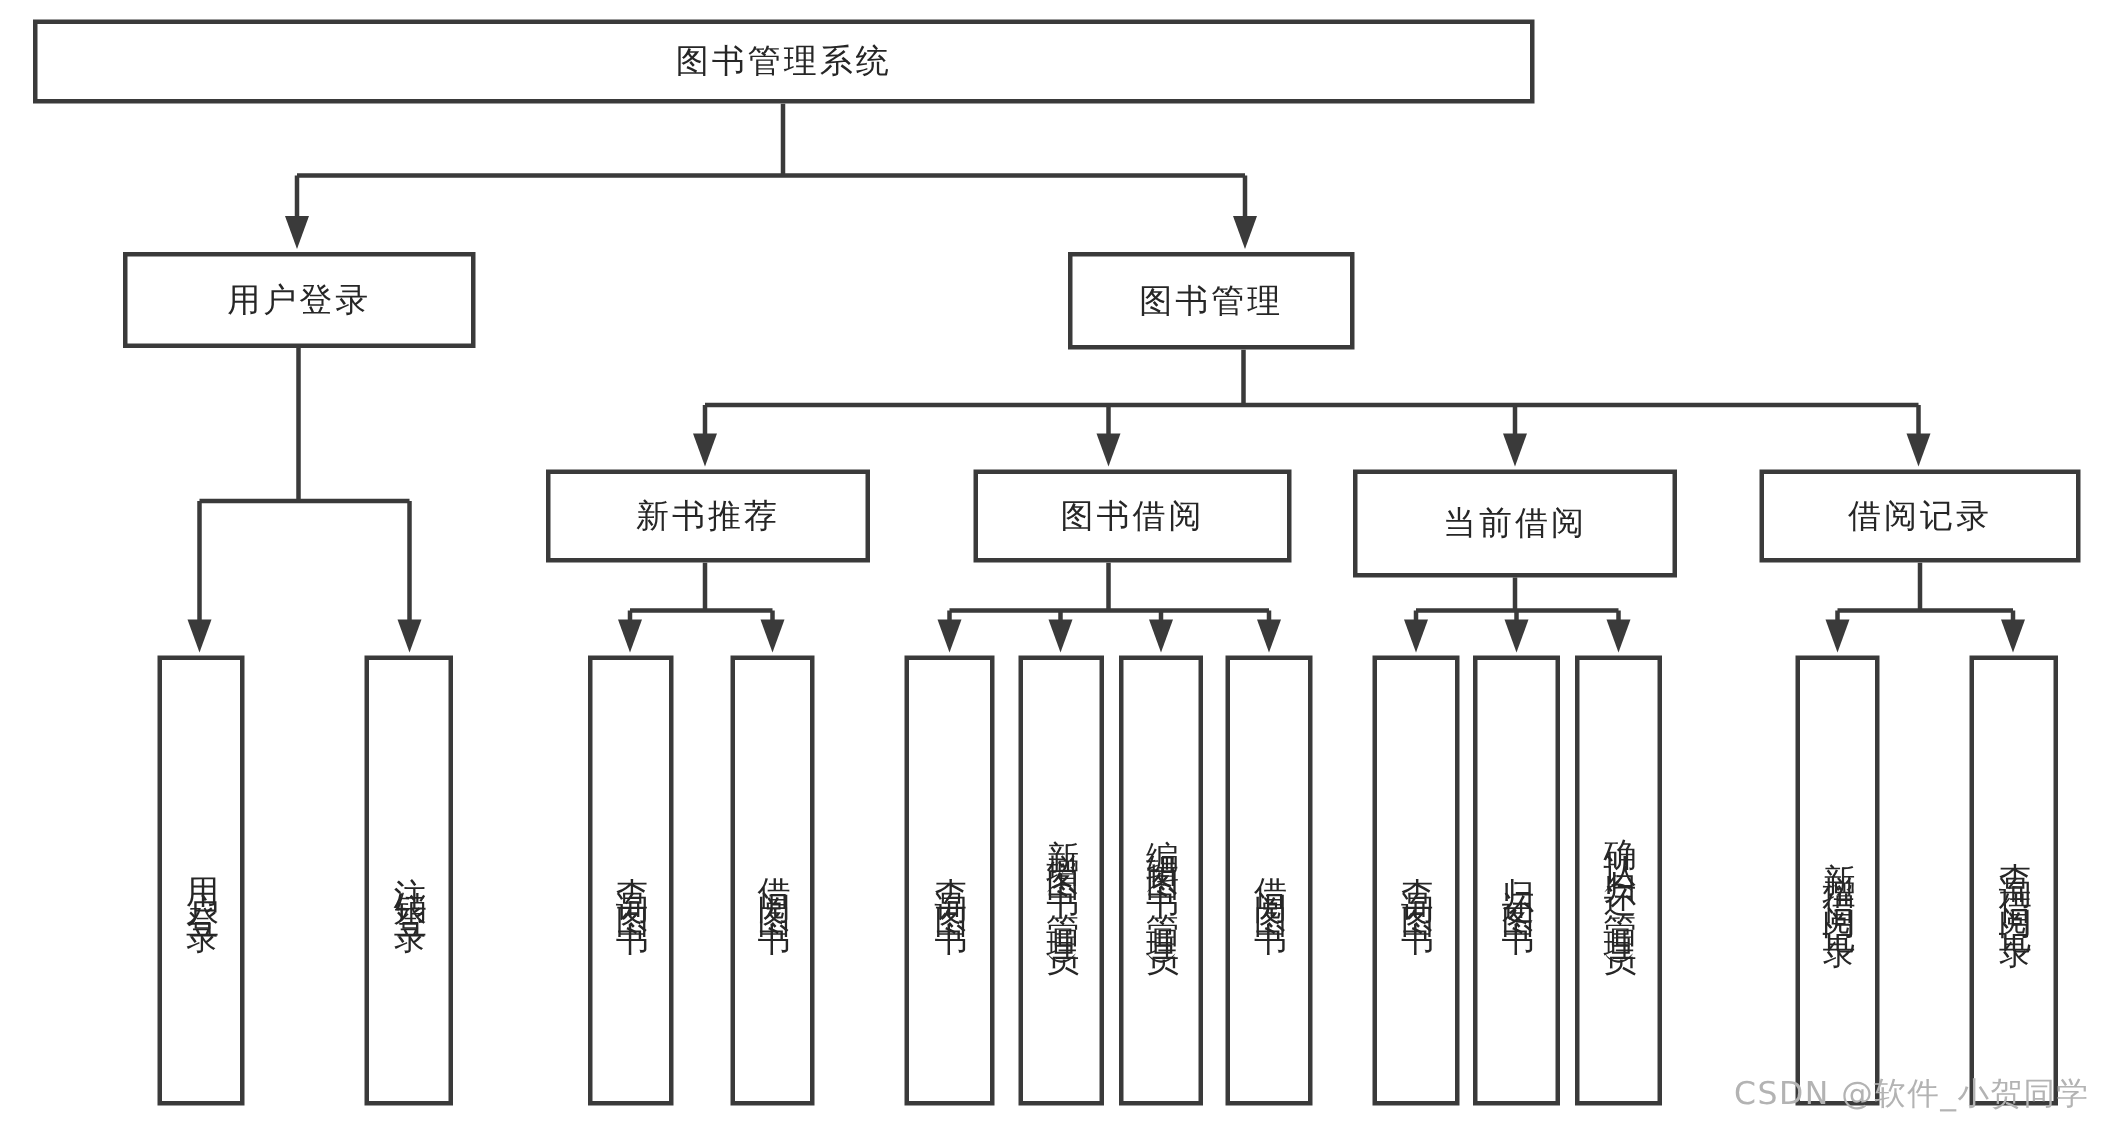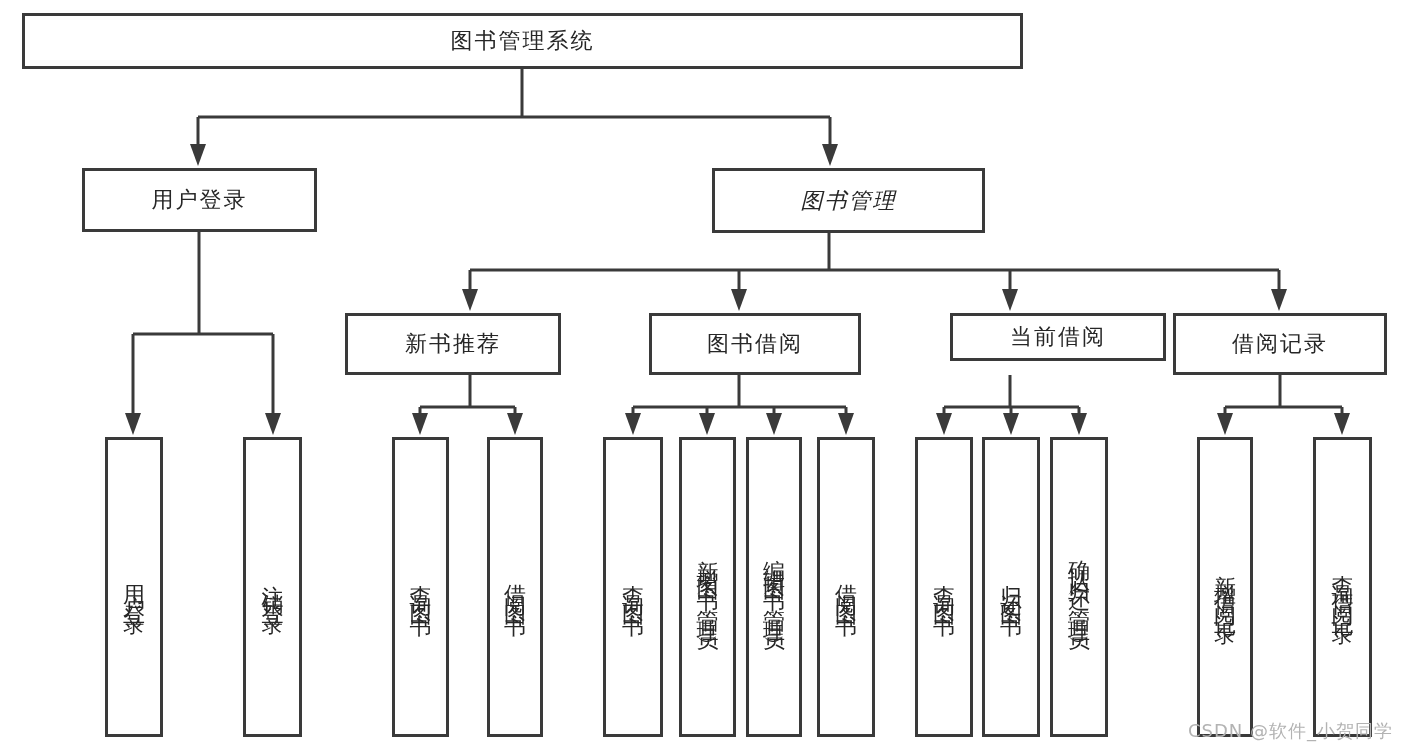--- a/index.html
+++ b/index.html
@@ -56,43 +56,43 @@
     writing-mode: vertical-rl;
     text-orientation: upright;
     font-size: 22px;
     letter-spacing: 10px;
     color: #262626;
     white-space: nowrap;
   }
   
   #node-root          { left: 22px;   top: 13px;  width: 1001px; height: 56px; }
   #node-user-login    { left: 82px;   top: 168px; width: 235px;  height: 64px; }
-  #node-book-mgmt     { left: 712px;  top: 168px; width: 273px;  height: 65px; font-style: italic; }
-  #node-new-book-rec  { left: 345px;  top: 313px; width: 216px;  height: 62px; }
+  #node-book-mgmt     { left: 712px;  top: 168px; width: 191px;  height: 65px; }
+  #node-new-book-rec  { left: 364px;  top: 313px; width: 216px;  height: 62px; }
   #node-book-borrow   { left: 633px;  top: 313px; width: 212px;  height: 62px; margin-left: 16px; }
-  #node-current-borrow{ left: 902px;  top: 313px; width: 216px;  height: 48px; margin-left: 48px; }
+  #node-current-borrow{ left: 902px;  top: 313px; width: 216px;  height: 72px; }
   #node-borrow-record { left: 1173px; top: 313px; width: 214px;  height: 62px; font-family: Liberation Mono, monospace; }
   #leaf-0  { left: 105px;  width: 58px; }
   #leaf-1  { left: 243px;  width: 59px; }
   #leaf-2  { left: 392px;  width: 57px; }
   #leaf-3  { left: 487px;  width: 56px; }
   #leaf-4  { left: 603px;  width: 60px; }
   #leaf-5  { left: 679px;  width: 57px; }
   #leaf-6  { left: 746px;  width: 56px; }
   #leaf-7  { left: 817px;  width: 58px; }
   #leaf-8  { left: 915px;  width: 58px; }
   #leaf-9  { left: 982px;  width: 58px; }
   #leaf-10 { left: 1050px; width: 58px; }
   #leaf-11 { left: 1197px; width: 56px; }
   #leaf-12 { left: 1313px; width: 59px; }
   #watermark {
     position: absolute;
     right: 12px;
     bottom: 4px;
-    font-size: 18px;
+    font-size: 21px;
     color: #b3b3b3;
     letter-spacing: 1px;
     z-index: 5;
     white-space: nowrap;
   }
 </style>
 </head>
 <body>
 
 <div id="canvas">

